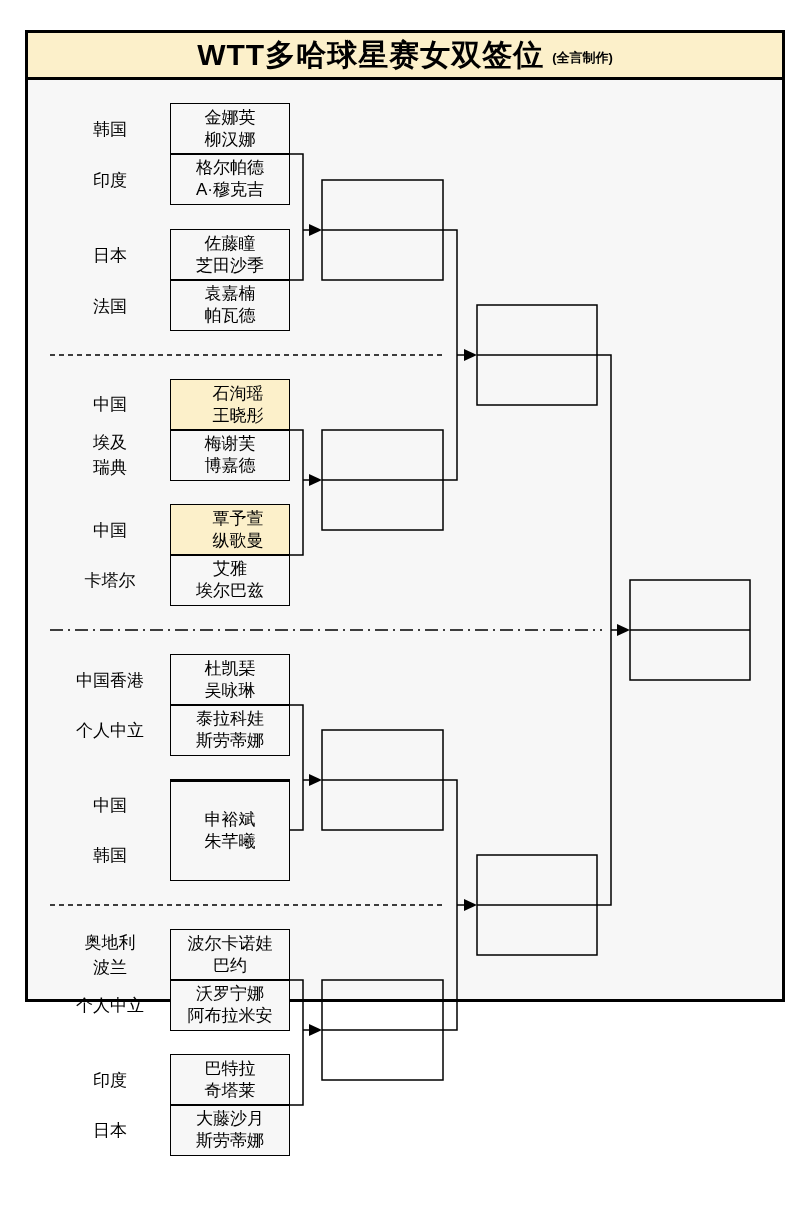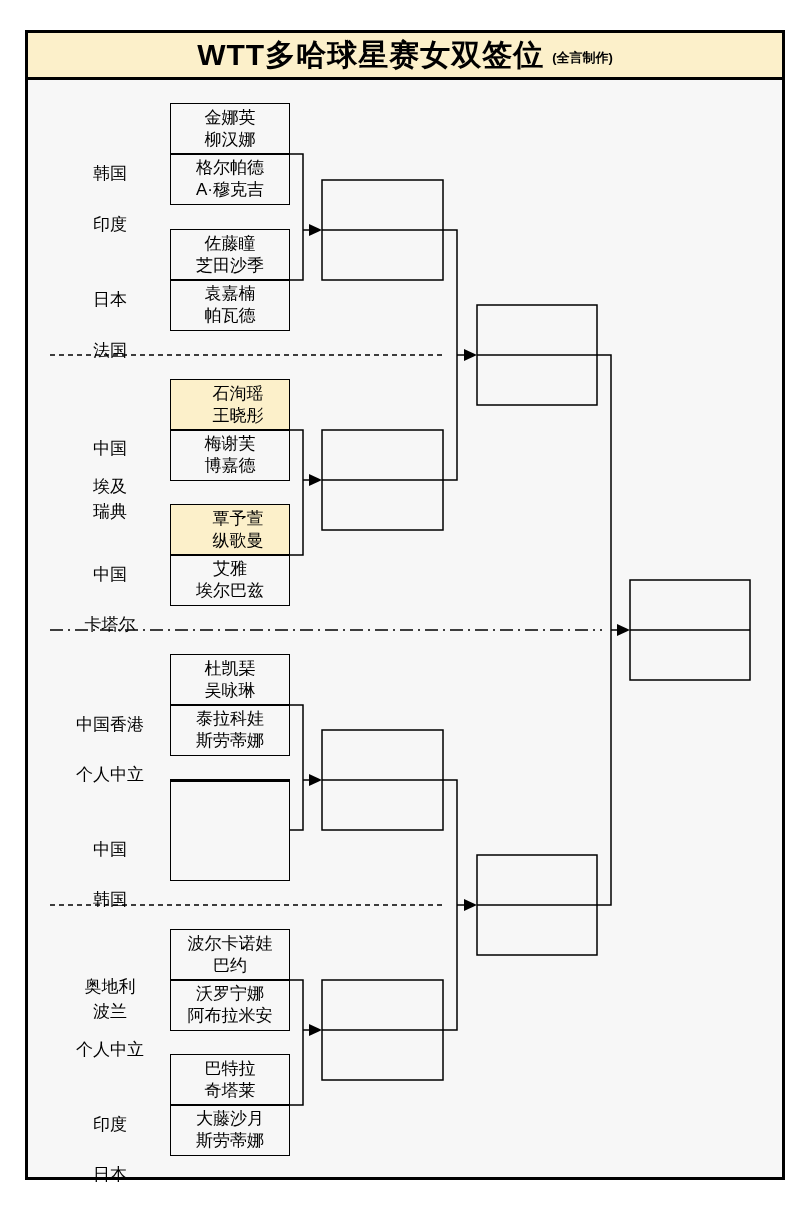--- a/index.html
+++ b/index.html
@@ -1,33 +1,33 @@
 <!DOCTYPE html>
 <html><head>
 <meta charset="utf-8">
 <style>
   html,body{margin:0;padding:0;background:#ffffff;}
   body{
     width:810px;height:1211px;position:relative;overflow:hidden;
     font-family:"Liberation Sans","DejaVu Sans",sans-serif;color:#000;
   }
   .card{
-    position:absolute;left:25px;top:30px;width:760px;height:1150px;
+    position:absolute;left:25px;top:30px;width:760px;height:972px;
     border:3px solid #000;box-sizing:border-box;background:#f7f7f7;
   }
   .title-band{
     position:absolute;left:0;top:0;width:100%;height:47px;
     background:#fcf0ca;border-bottom:3px solid #000;box-sizing:border-box;
     display:flex;align-items:center;justify-content:center;gap:8px;
   }
   .title-main{font-size:30px;font-weight:bold;letter-spacing:1px;}
   .title-credit{font-size:13px;font-weight:bold;padding-top:6px;}
   .country{
     position:absolute;left:48px;width:124px;text-align:center;
-    font-size:17px;line-height:25px;white-space:pre-line;margin-top:44px;
+    font-size:17px;line-height:25px;white-space:pre-line;
   }
   .pair{
     position:absolute;left:170px;width:120px;height:102px;
     border:1.5px solid #000;box-sizing:border-box;background:#f7f7f7;
     display:flex;flex-direction:column;
   }
   .team-cell{
     flex:1;display:flex;flex-direction:column;align-items:center;justify-content:center;
     font-size:17px;line-height:22px;text-align:center;background:#f7f7f7;
   }
@@ -119,20 +119,24 @@
   </div>
   <div class="divider"></div>
   <div class="team-cell">
     <div>泰拉科娃</div>
     <div>斯劳蒂娜</div>
   </div>
 </div>
 
 <div class="pair" style="top:779px">
   <div class="divider"></div>
+  <div class="team-cell">
+    <div>申裕斌</div>
+    <div>朱芊曦</div>
+  </div>
 </div>
 
 <div class="pair" style="top:929px">
   <div class="team-cell">
     <div>波尔卡诺娃</div>
     <div>巴约</div>
   </div>
   <div class="divider"></div>
   <div class="team-cell">
     <div>沃罗宁娜</div>

